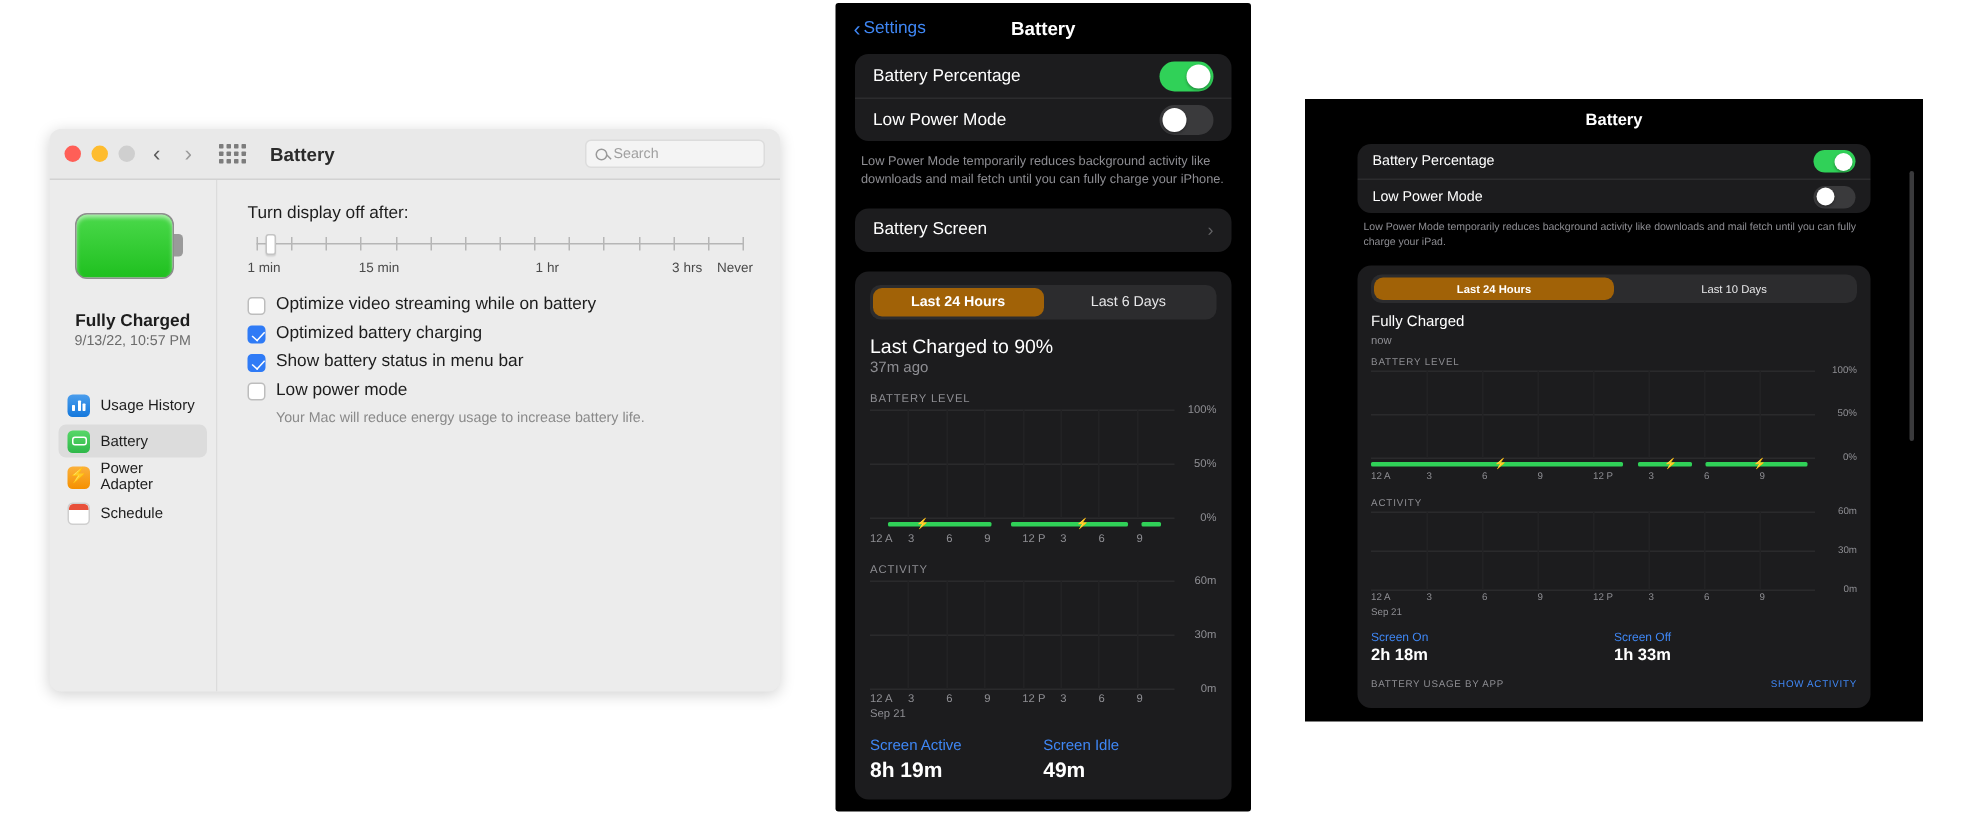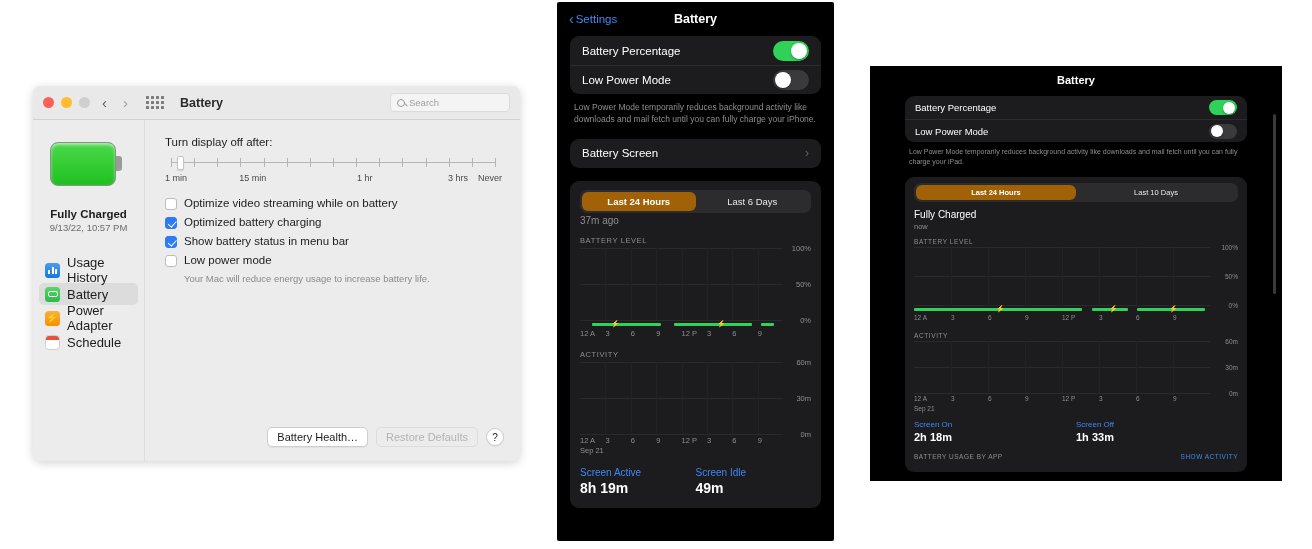--- a/index.html
+++ b/index.html
@@ -50,21 +50,21 @@
     border: 1.5px solid #8e8e8e;
     box-shadow: inset 0 2px 3px rgba(255,255,255,.55);
   }
   .batt-art .cap { position: absolute; left: 68px; top: 16px; width: 6px; height: 15px; background: #9a9a9a; border-radius: 0 3px 3px 0; }
   .batt-label { text-align: center; margin-top: 20px; }
   .batt-label .t1 { font-size: 11.5px; font-weight: 700; color: #1d1d1d; }
   .batt-label .t2 { font-size: 9.5px; color: #6c6c6c; margin-top: 2px; }
   .side-list { margin-top: 26px; padding: 0 6px; }
   .side-item { display: flex; align-items: center; gap: 7px; height: 22px; padding: 0 6px; border-radius: 5px; margin-bottom: 2px; }
   .side-item.sel { background: #dcdcdc; }
-  .side-item .lbl { font-size: 13px; color: #1d1d1d; }
+  .side-item .lbl { font-size: 10px; color: #1d1d1d; }
   .sicon { width: 15px; height: 15px; border-radius: 3.5px; flex: none; position: relative; display:flex; align-items:center; justify-content:center; }
   .sicon.blue { background: linear-gradient(180deg,#4a9dec,#1478dc); }
   .sicon.green { background: linear-gradient(180deg,#57d768,#2fb84a); }
   .sicon.orange { background: linear-gradient(180deg,#fbb03b,#f59000); }
   .sicon.cal { background: #fff; border: 1px solid #cfcfcf; }
   .sicon.cal::before { content:""; position:absolute; top:0; left:0; right:0; height:4px; background:#e8503a; border-radius:3px 3px 0 0; }
   .bars { display:flex; align-items:flex-end; gap:1.5px; height:8px; }
   .bars i { width:2px; background:#fff; display:block; border-radius:.5px; }
   .minibatt { width:10px; height:6px; border:1.3px solid #fff; border-radius:2px; }
   .bolt { color:#fff; font-size:10px; line-height:1; }
@@ -292,25 +292,20 @@
             <span class="cbox on"></span>
             <span class="ctext">Show battery status in menu bar</span>
           </div>
           <div class="crow">
             <span class="cbox"></span>
             <span class="ctext">Low power mode</span>
           </div>
           <div class="chelp">Your Mac will reduce energy usage to increase battery life.</div>
         </div>
 
-        <div class="mac-footer">
-          <button class="mbtn">Battery Health…</button>
-          <button class="mbtn dis">Restore Defaults</button>
-          <button class="mbtn round">?</button>
-        </div>
       </div>
     </div>
   </div>
 
   <div class="iphone">
     <div class="ip-nav">
       <div class="ip-back">
         <span class="ip-chev">‹</span>
         <span>Settings</span>
       </div>
@@ -339,20 +334,21 @@
           <span class="rlbl">Battery Screen</span>
           <span class="chev-r">›</span>
         </div>
       </div>
 
       <div class="card" style="margin-top:13px;padding:9px 10px 12px">
         <div class="seg">
           <div class="active">Last 24 Hours</div>
           <div>Last 6 Days</div>
         </div>
+        <div class="charged-t">Last Charged to 90%</div>
         <div class="charged-s">37m ago</div>
 
         <div class="sec-label">BATTERY LEVEL</div>
         <div class="chart-box">
           <div class="plot" id="ip-level-plot" style="height:72px">
               <div class="gridline" style="top: 100%;"></div>
               <div class="gridline" style="top: 50%;"></div>
               <div class="gridline" style="top: 0%;"></div>
               <div class="vgrid" style="left: 12.5%;"></div>
               <div class="vgrid" style="left: 25%;"></div>

